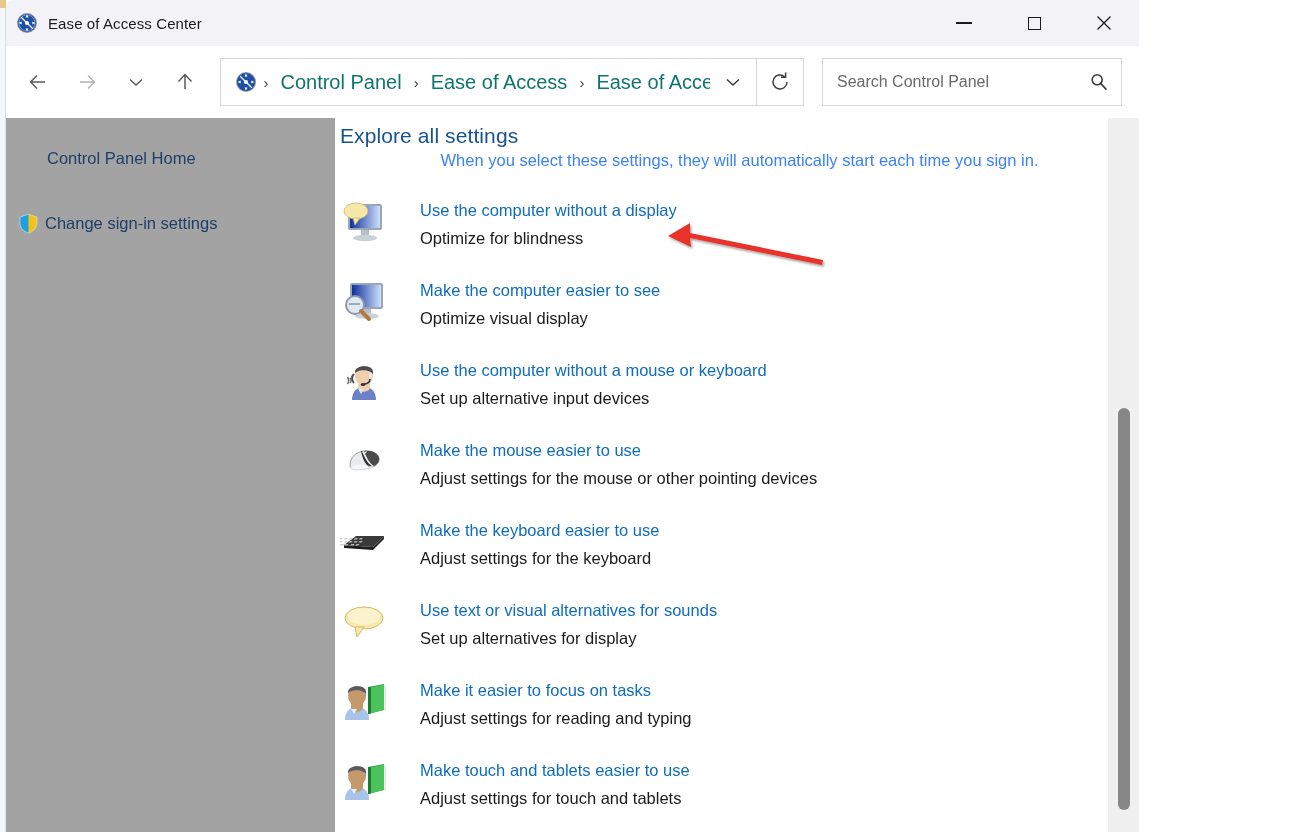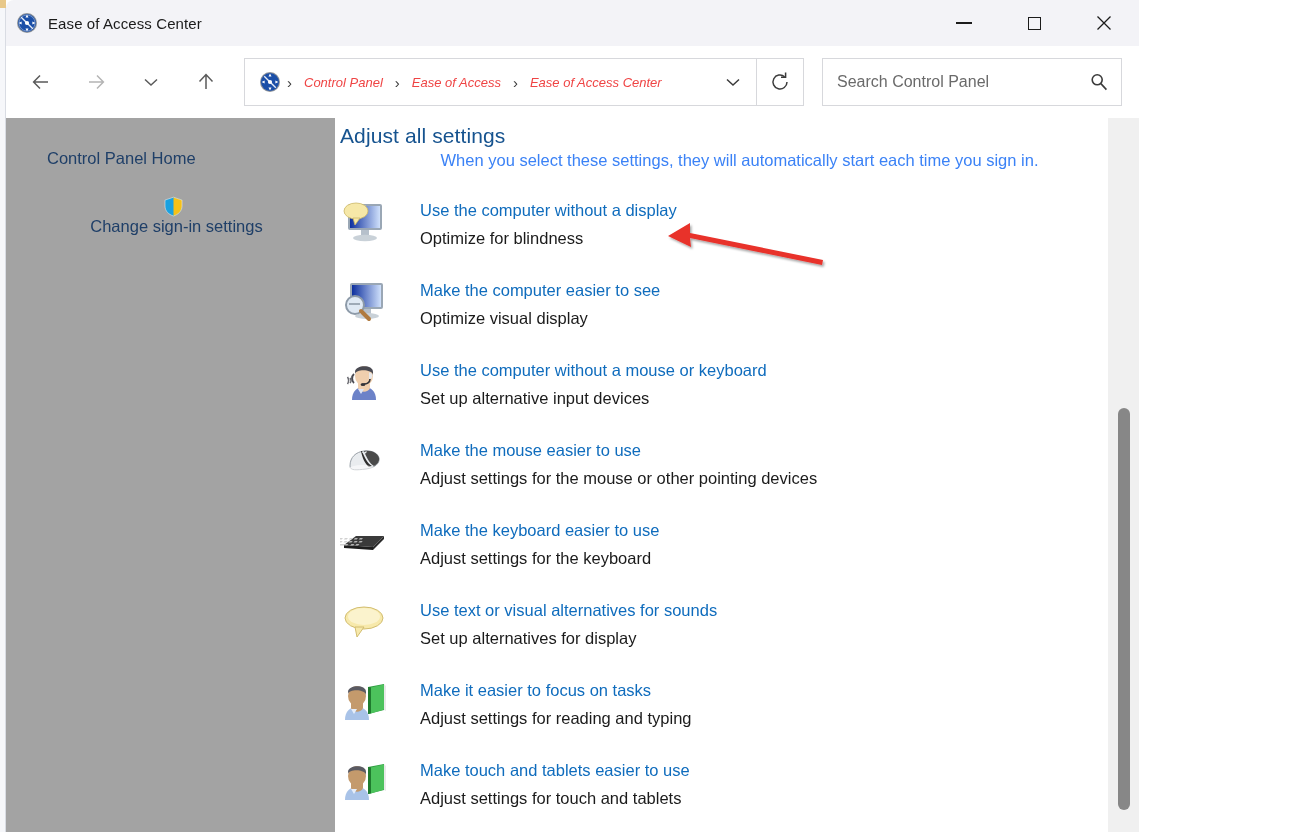--- a/index.html
+++ b/index.html
@@ -64,22 +64,22 @@
     flex: 1 1 auto;
     height: 48px;
     border: 1px solid #d7d8dc;
     background: #fff;
     display: flex; align-items: center;
     min-width: 0;
   }
   .crumb-icon { margin-left: 14px; width: 22px; height: 22px; flex: 0 0 22px; }
   .crumbs { display: flex; align-items: center; min-width: 0; overflow: hidden; }
   .crumb {
-    font-size: 13px; color: #ef4444; white-space: nowrap;
-    padding: 4px 6px; border-radius: 4px; cursor: default; font-style: italic;
+    font-size: 20px; color: #0f766e; white-space: nowrap;
+    padding: 4px 6px; border-radius: 4px; cursor: default;
   }
   .crumb-sep {
     color: #3b3b3b; font-size: 15px; padding: 0 6px;
     display: flex; align-items: center; cursor: default;
   }
   .addr-right { margin-left: auto; display: flex; align-items: center; height: 100%; }
   .addr-chevron, .addr-refresh {
     width: 46px; height: 100%;
     display: flex; align-items: center; justify-content: center;
     cursor: default;
@@ -298,34 +298,34 @@
       </div>
     </div>
   </div>
 
   <div class="content">
 
     <div class="sidebar">
       <div class="side-item">
         <span class="side-label">Control Panel Home</span>
       </div>
-      <div class="side-item with-icon" style="margin-top:21px;flex-direction:column;">
+      <div class="side-item with-icon" style="margin-top:31px;">
         <span class="shield-icon">
           <svg viewBox="0 0 21 21" width="21" height="21">
             <path d="M10.5 1.2 L19 4.1 V10 c0 5.4 -4 8.6 -8.5 10 C6 18.6 2 15.4 2 10 V4.1 Z" fill="#1aa1e0"></path>
             <path d="M10.5 1.2 L19 4.1 V10 c0 5.4 -4 8.6 -8.5 10 Z" fill="#f6c117"></path>
             <path d="M10.5 1.2 L19 4.1 V10 c0 5.4 -4 8.6 -8.5 10 C6 18.6 2 15.4 2 10 V4.1 Z" fill="none" stroke="#e8e8e8" stroke-width="0.6"></path>
           </svg>
         </span>
         <span class="side-label">Change sign-in settings</span>
       </div>
     </div>
 
     <div class="main">
-      <div class="page-heading">Adjust all settings</div>
+      <div class="page-heading">Explore all settings</div>
       <div class="page-sub">When you select these settings, they will automatically start each time you sign in.</div>
 
       <div class="settings-list">
 
         <div class="setting-row">
           <span class="setting-icon">
             <svg viewBox="0 0 48 48" width="48" height="48">
               <rect x="8" y="6" width="34" height="26" rx="2" fill="#9aa7b5"></rect>
               <rect x="10" y="8" width="30" height="22" fill="#1f4fc4"></rect>
               <rect x="10" y="8" width="30" height="22" fill="url(#mg1)"></rect>

